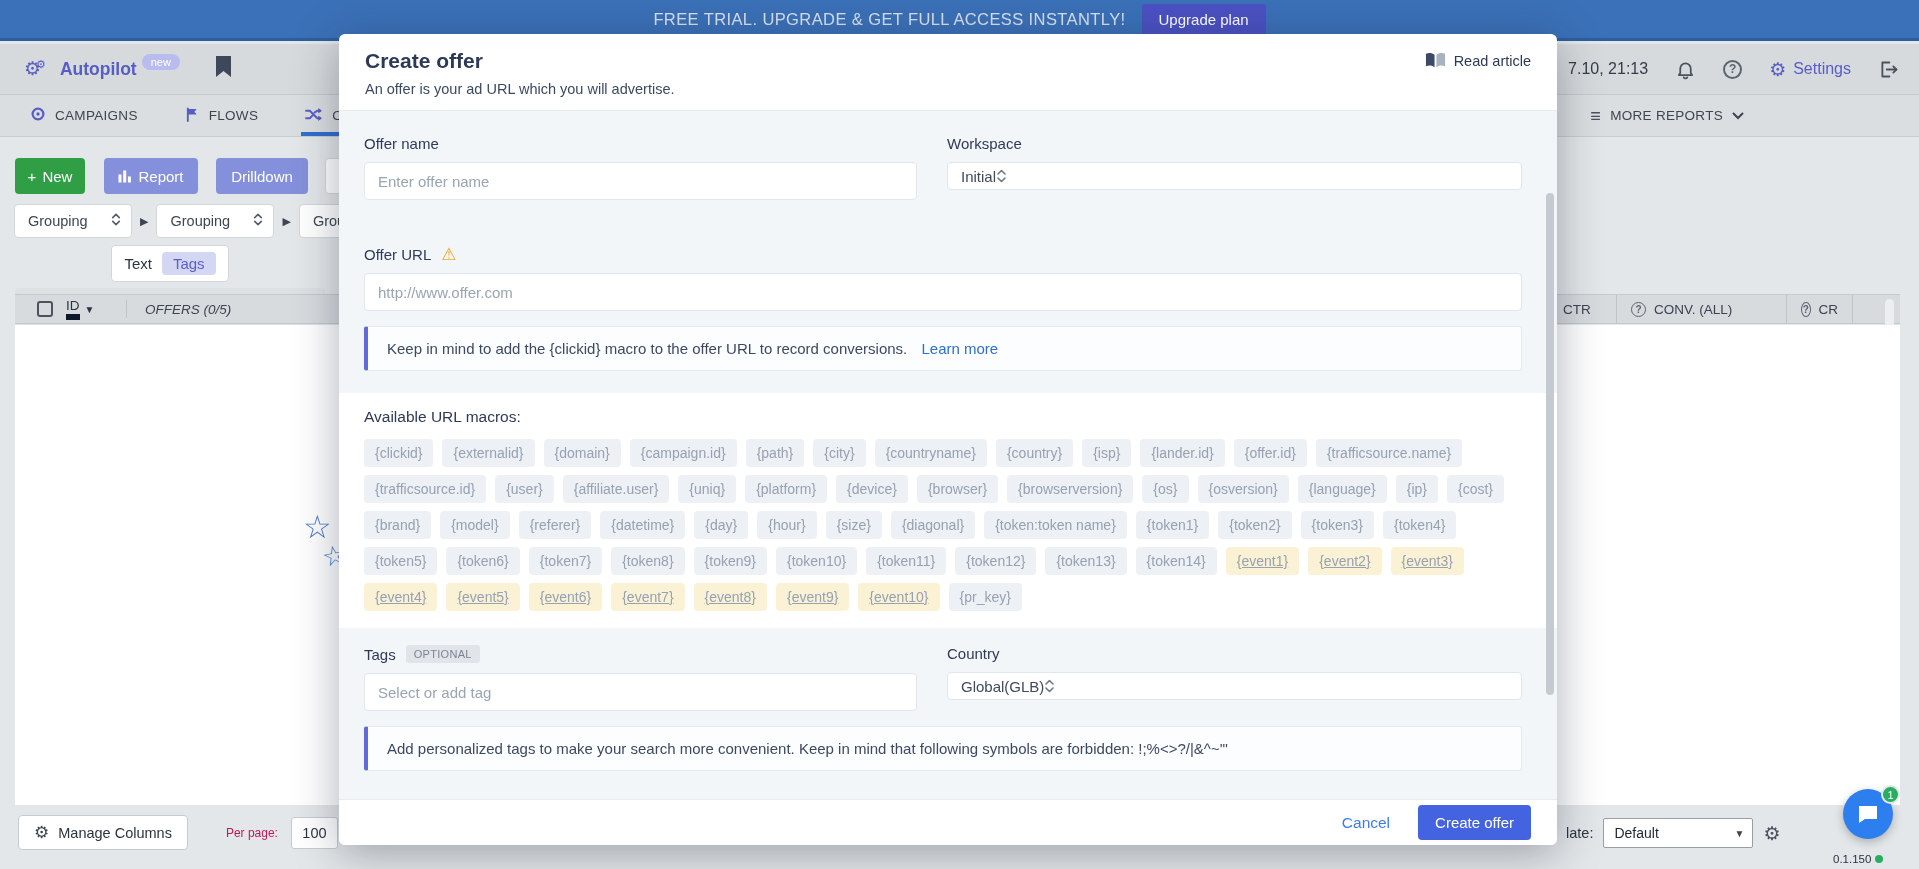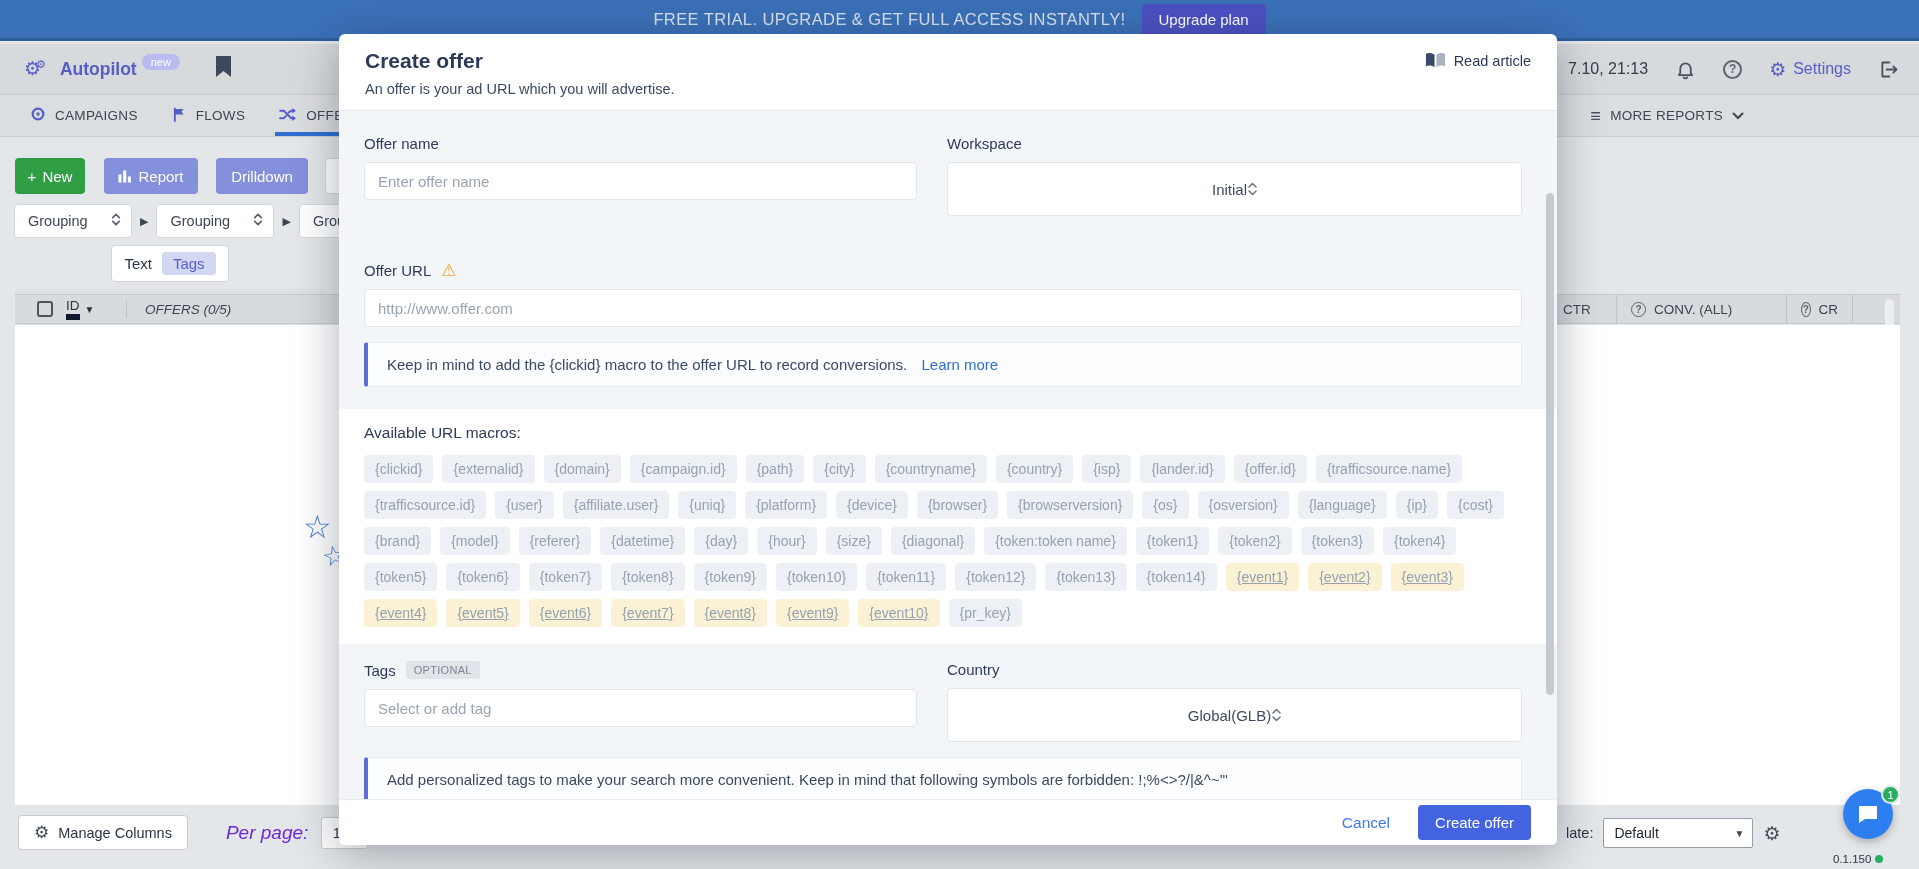--- a/index.html
+++ b/index.html
@@ -26,21 +26,21 @@
   .hdr-datetime { color:#333c49; font-size:16px; }
   .hdr-icon { color:#4a5260; display:flex; align-items:center; }
   .help-circle { width:19px; height:19px; border:2px solid #5b6472; border-radius:50%; color:#5b6472;
                  font-size:12px; font-weight:bold; display:flex; align-items:center; justify-content:center; }
   .settings-wrap { display:flex; align-items:center; gap:7px; color:#585dc6; font-size:16px; cursor:pointer; }
   .settings-wrap .gear-glyph { font-size:19px; line-height:1; }
 
   
   .tabbar { position:absolute; top:94px; left:0; width:1919px; height:43px; background:#dbdee0;
             border-top:1px solid #c6cacd; border-bottom:1px solid #c9cdd0; display:flex; align-items:stretch; }
-  .tabs { display:flex; align-items:stretch; padding-left:30px; gap:34px; }
+  .tabs { display:flex; align-items:stretch; padding-left:30px; gap:47px; }
   .tab { display:flex; align-items:center; gap:9px; font-size:13.5px; letter-spacing:.3px; color:#3d4552;
          position:relative; cursor:pointer; }
   .tab.active::after { content:""; position:absolute; left:-4px; right:-12px; bottom:0; height:4px; background:#2f6fd0; }
   .more-reports { margin-left:auto; display:flex; align-items:center; gap:9px; padding-right:175px;
                   color:#3d4552; font-size:13.5px; letter-spacing:.3px; cursor:pointer; }
   .list-glyph { font-size:18px; color:#4a5260; line-height:1; }
 
   
   .btn { position:absolute; height:36px; border-radius:4px; display:flex; align-items:center; justify-content:center;
          font-size:15px; color:#fff; cursor:pointer; gap:6px; }
@@ -82,21 +82,21 @@
   .table-body { position:absolute; left:15px; top:325px; width:1885px; height:480px; background:#fff; }
   .star { position:absolute; color:#4a7ccc; }
   .star1 { left:303px; top:508px; font-size:32px; }
   .star2 { left:322px; top:540px; font-size:27px; transform:rotate(-12deg); }
 
   
   .bottom-left { position:absolute; left:18px; top:815px; display:flex; align-items:center; }
   .manage-cols { height:35px; background:#fff; border:1px solid #c7cbcf; border-radius:4px; display:flex;
                  align-items:center; gap:9px; padding:0 15px; font-size:14.5px; color:#2b3442; cursor:pointer; }
   .manage-cols .gear-glyph { font-size:17px; color:#3f4754; }
-  .per-page { margin-left:38px; font-size:19px; color:#6d28d9;font-style:italic; }
+  .per-page { margin-left:38px; font-size:12px; color:#be185d; }
   .per-page-box { margin-left:13px; width:47px; height:32px; background:#fff; border:1px solid #c7cbcf; border-radius:3px;
                   display:flex; align-items:center; justify-content:center; font-size:14.5px; color:#2b3442; }
   .bottom-right { position:absolute; left:1566px; top:818px; display:flex; align-items:center; gap:10px; }
   .template-partial { font-size:14.5px; color:#2b3442; }
   .select-native { width:150px; height:30px; background:#fff; border:1px solid #989ea6; border-radius:2px;
                    display:flex; align-items:center; justify-content:space-between; padding:0 8px 0 10px;
                    font-size:14px; color:#1f2630; cursor:pointer; }
   .select-native .v { font-size:10px; color:#444; }
   .gear-plain { font-size:19px; color:#4a5260; cursor:pointer; }
 
@@ -120,22 +120,22 @@
                   font-size:14.5px; color:#2c3a57; cursor:pointer; }
   .modal-body { flex:1; overflow:hidden; position:relative; background:#f3f6f9; border-top:1px solid #e6eaee; }
   .sectionA { background:#f3f6f9; padding:24px 35px 22px 25px; }
   .two-col { display:flex; gap:30px; }
   .col-l { width:553px; }
   .col-r { flex:1; }
   .f-label { font-size:15px; color:#2e3a56; margin-bottom:10px; display:flex; align-items:center; gap:10px; }
   .f-input { width:100%; height:38px; background:#fff; border:1px solid #e0e6ec; border-radius:4px;
              padding:0 13px; font-size:15px; color:#3e4a5e; font-family:"Liberation Sans",sans-serif; outline:none; }
   .f-input::placeholder { color:#9aa4b2; }
-  .f-select { width:100%; height:54px; background:#fff; border:1px solid #e0e6ec; border-radius:4px;
-              display:flex; align-items:center; justify-content:center; padding:0 12px 0 13px;
+  .f-select { width:100%; height:28px; background:#fff; border:1px solid #e0e6ec; border-radius:4px;
+              display:flex; align-items:center; justify-content:flex-start; padding:0 12px 0 13px;
               font-size:15px; color:#3e4a5e; cursor:pointer; }
   .url-block { margin-top:46px; }
   .warn-glyph { color:#f0a82e; font-size:17px; line-height:1; }
   .note-box { margin-top:15px; background:#fcfdfe; border:1px solid #e4e9f0; border-left:4px solid #5d6cd6;
               border-radius:3px; padding:13px 19px; font-size:15px; color:#3c4963; }
   .note-box a { color:#2f6fd0; text-decoration:none; margin-left:10px; cursor:pointer; }
   .sectionB { background:#fff; padding:15px 35px 17px 25px; }
   .macros-title { font-size:15.5px; color:#2e3a56; margin-bottom:13px; }
   .chips { display:flex; flex-wrap:wrap; gap:8px 9px; }
   .chip { background:#edf1f5; color:#96a1b1; font-size:14px; padding:6px 11px; border-radius:4px; cursor:pointer; white-space:nowrap; }

